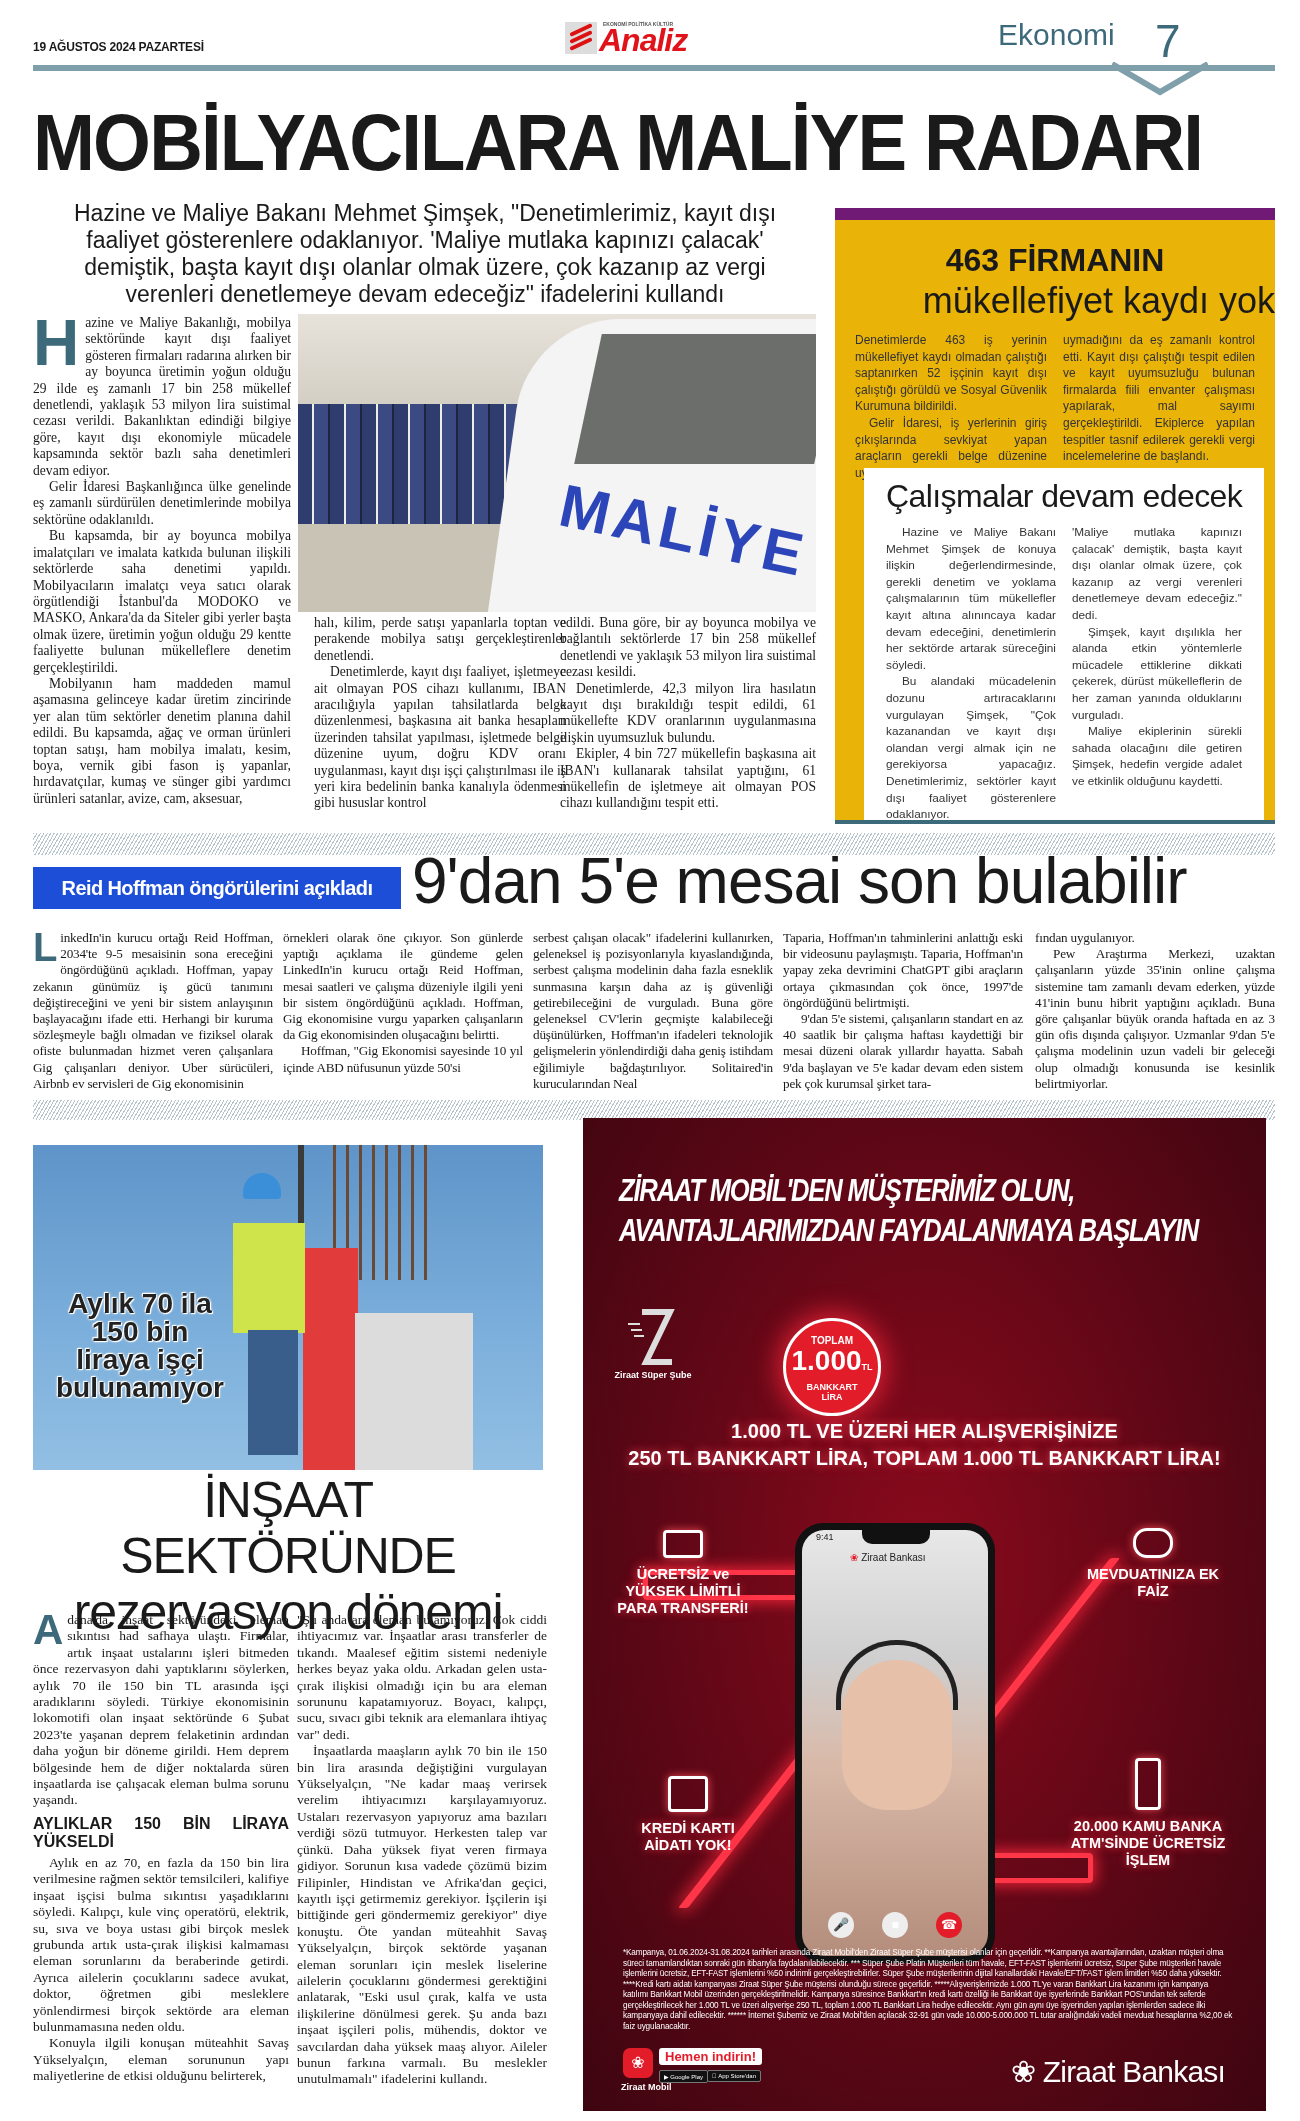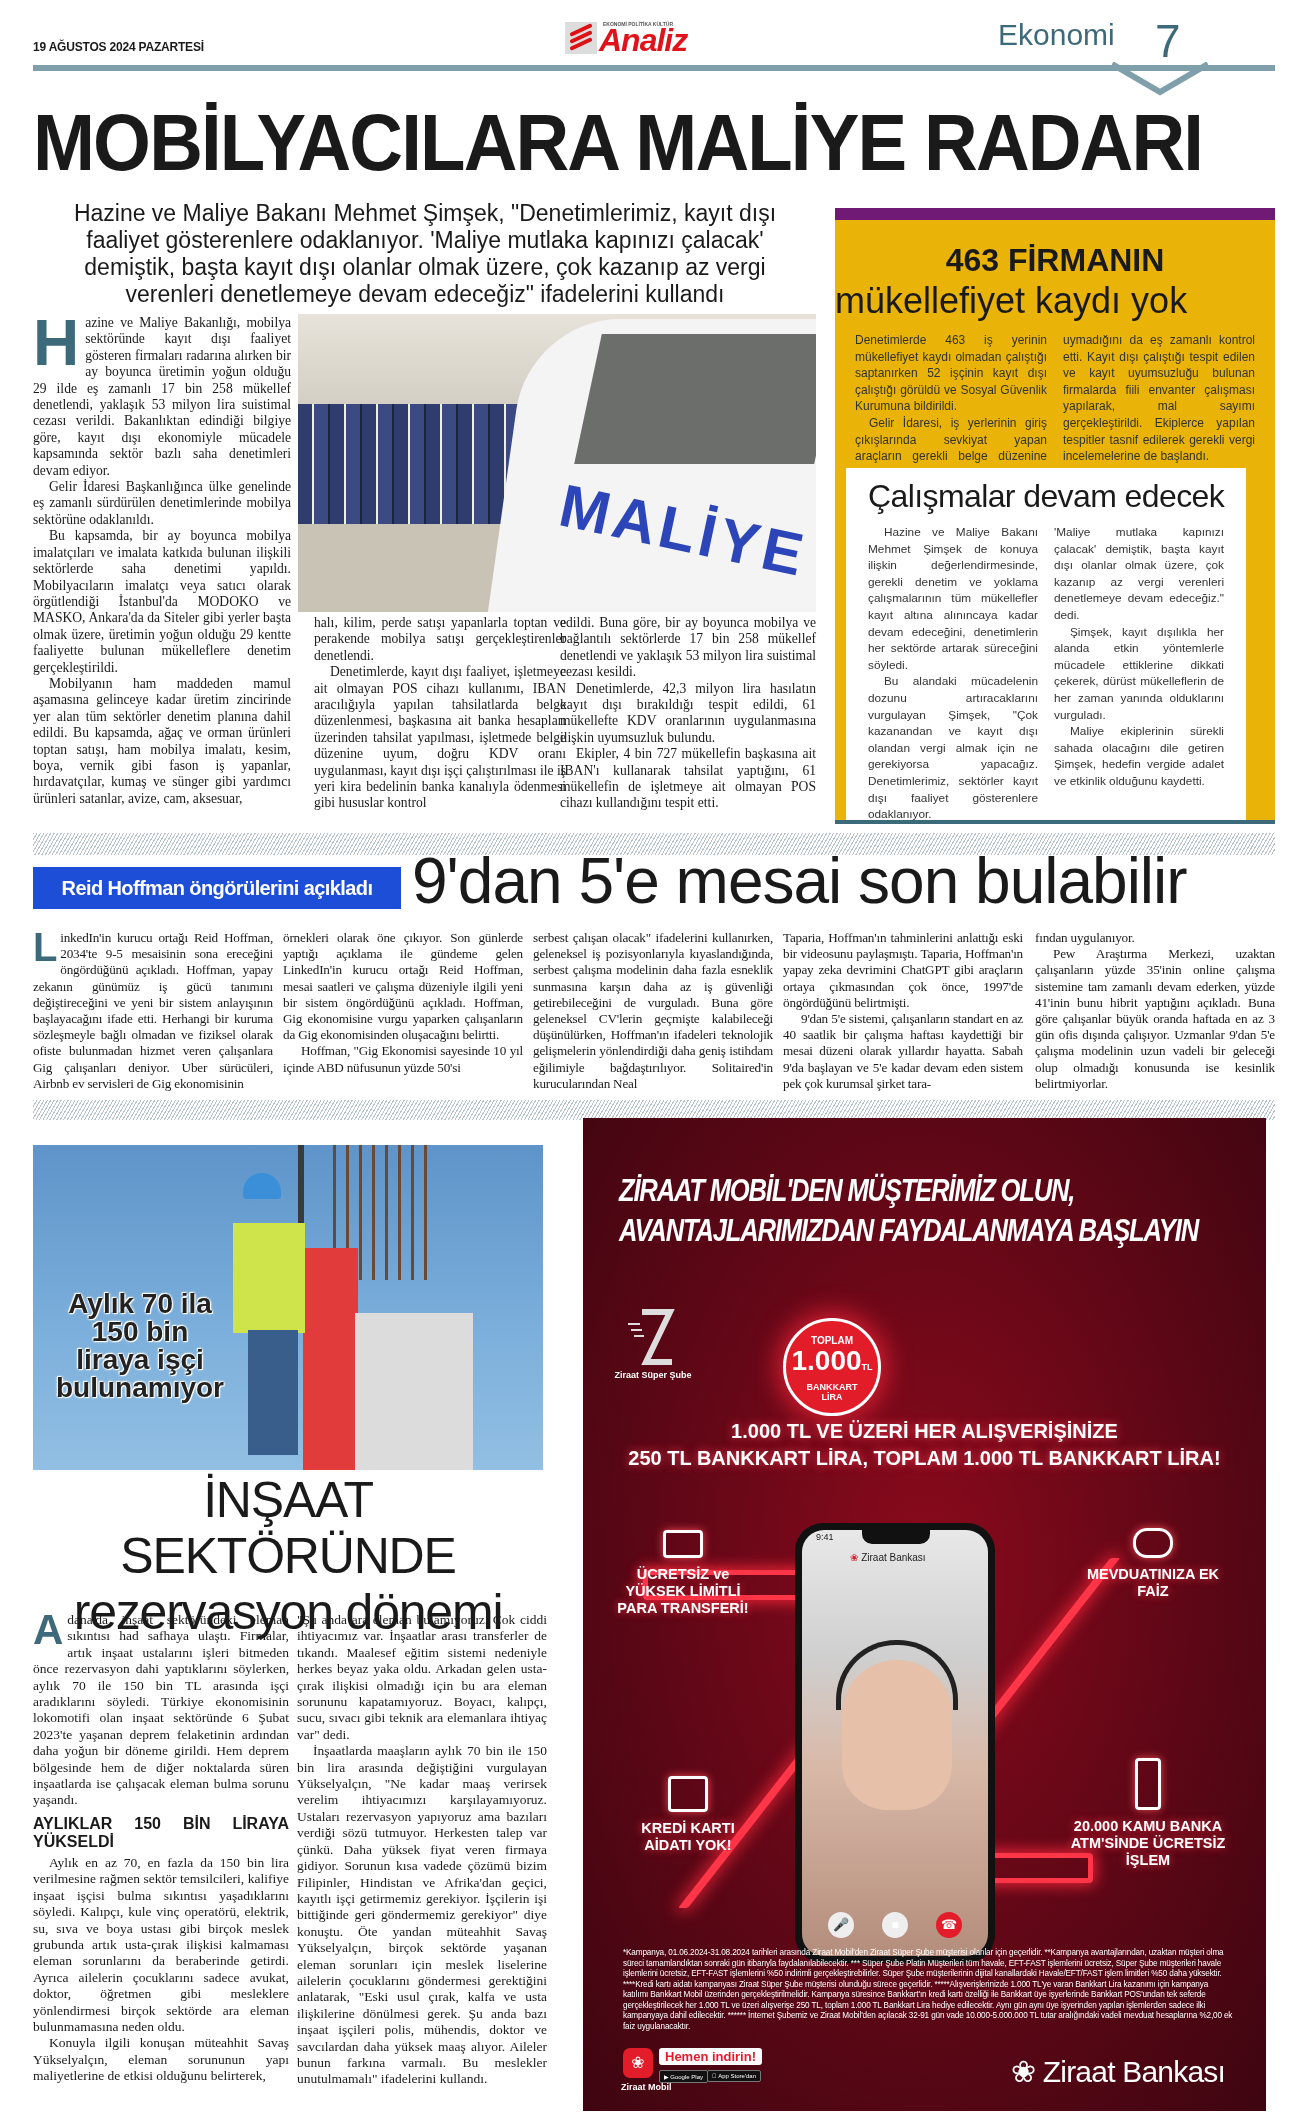--- a/index.html
+++ b/index.html
@@ -18,23 +18,23 @@
 #hrule{left:33px;top:65px;width:1242px;height:6px;background:#7f9fab}
 #main-headline{left:33px;top:103px;width:1242px;font-family:"Liberation Sans",sans-serif;font-weight:900;font-size:80px;letter-spacing:-2px;line-height:80px;white-space:nowrap;transform:scaleX(0.93);transform-origin:left}
 #deck{left:40px;top:200px;width:770px;text-align:center;font-family:"Liberation Sans",sans-serif;font-size:23px;line-height:27px}
 .col{font-size:13.6px;line-height:16.4px;text-align:justify;hyphens:auto}
 .col p{text-indent:16px}
 .col p.first{text-indent:0}
 .dropcap{float:left;font-family:"Liberation Sans",sans-serif;font-weight:bold;color:#3d6a7b;font-size:64px;line-height:52px;margin:2px 6px 0 0}
 #photo1{left:298px;top:314px;width:518px;height:298px;overflow:hidden;background:#cfd2d1}
 #sidebar{left:835px;top:208px;width:440px;height:612px;background:#eab308;border-top:12px solid #701a75}
 #sb-h1{left:0;top:22px;width:440px;text-align:center;font-family:"Liberation Sans",sans-serif;font-weight:900;font-size:32px}
-#sb-h2{left:0;top:60px;width:440px;text-align:left;font-family:"Liberation Sans",sans-serif;font-size:36px}
+#sb-h2{left:0;top:60px;width:440px;text-align:right;font-family:"Liberation Sans",sans-serif;font-size:36px}
 .sbcol{font-family:"Liberation Sans",sans-serif;font-size:12px;line-height:16.6px;color:#333;text-align:justify}
-#sb-inner{left:11px;top:248px;width:400px;height:372px;background:#fff}
+#sb-inner{left:29px;top:248px;width:400px;height:372px;background:#fff}
 #sb-h3{left:22px;top:10px;font-family:"Liberation Sans",sans-serif;font-size:32px;letter-spacing:-0.6px}
 #sb-bottom{left:0;top:600px;width:440px;height:4px;background:#3d6a7b}
 #hatch1{left:33px;top:833px;width:1242px;height:22px;background:repeating-linear-gradient(120deg,#b7c4cc 0 1px,#fff 1px 3px)}
 #kicker2{left:33px;top:867px;width:368px;height:42px;background:#1d4ed8;color:#fff;font-family:"Liberation Sans",sans-serif;font-weight:bold;font-size:20px;line-height:42px;text-align:center;letter-spacing:-0.6px}
 #h2{left:412px;top:846px;font-family:"Liberation Sans",sans-serif;font-size:64px;line-height:70px;letter-spacing:-1px;white-space:nowrap}
 .col2{font-size:13.2px;line-height:16.2px;text-align:justify;letter-spacing:-0.2px}
 .col2 p{text-indent:18px}
 .col2 p.first{text-indent:0}
 #hatch2{left:33px;top:1100px;width:1242px;height:20px;background:repeating-linear-gradient(120deg,#b7c4cc 0 1px,#fff 1px 3px)}
 #photo3{left:33px;top:1145px;width:510px;height:325px;background:linear-gradient(180deg,#5e94c9 0%,#7db0dc 60%,#92bfe3 100%);overflow:hidden}

